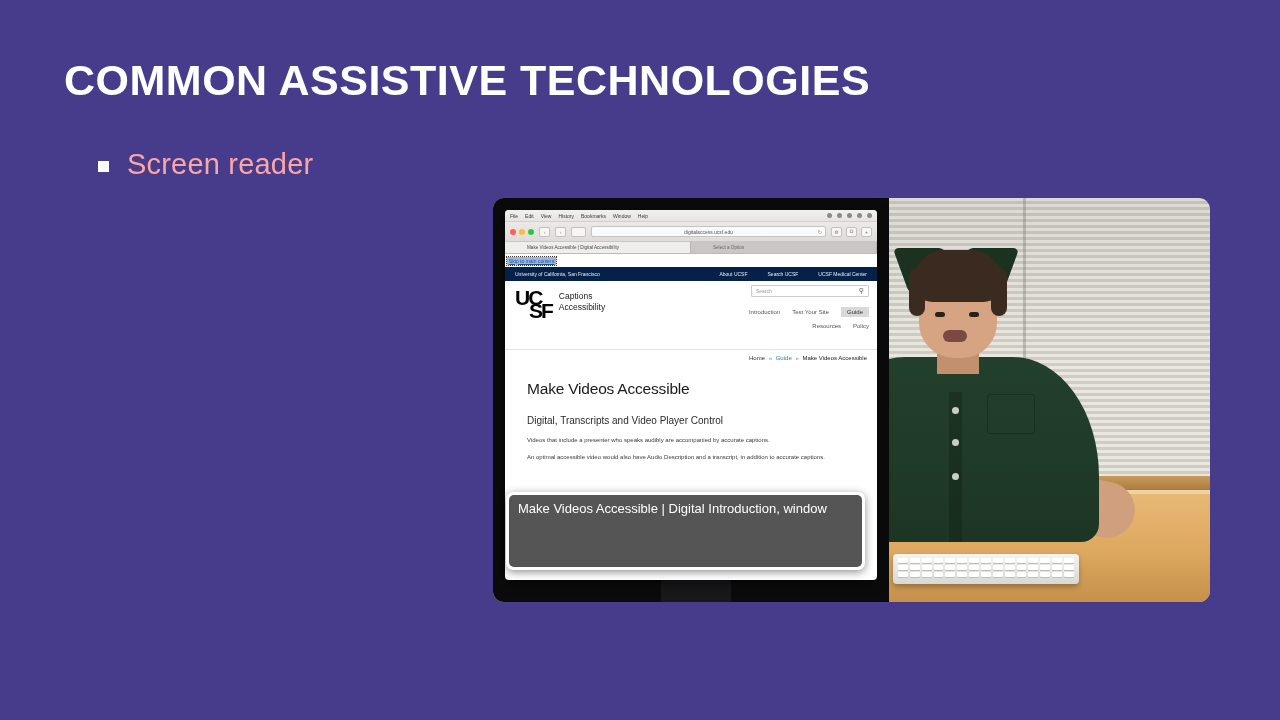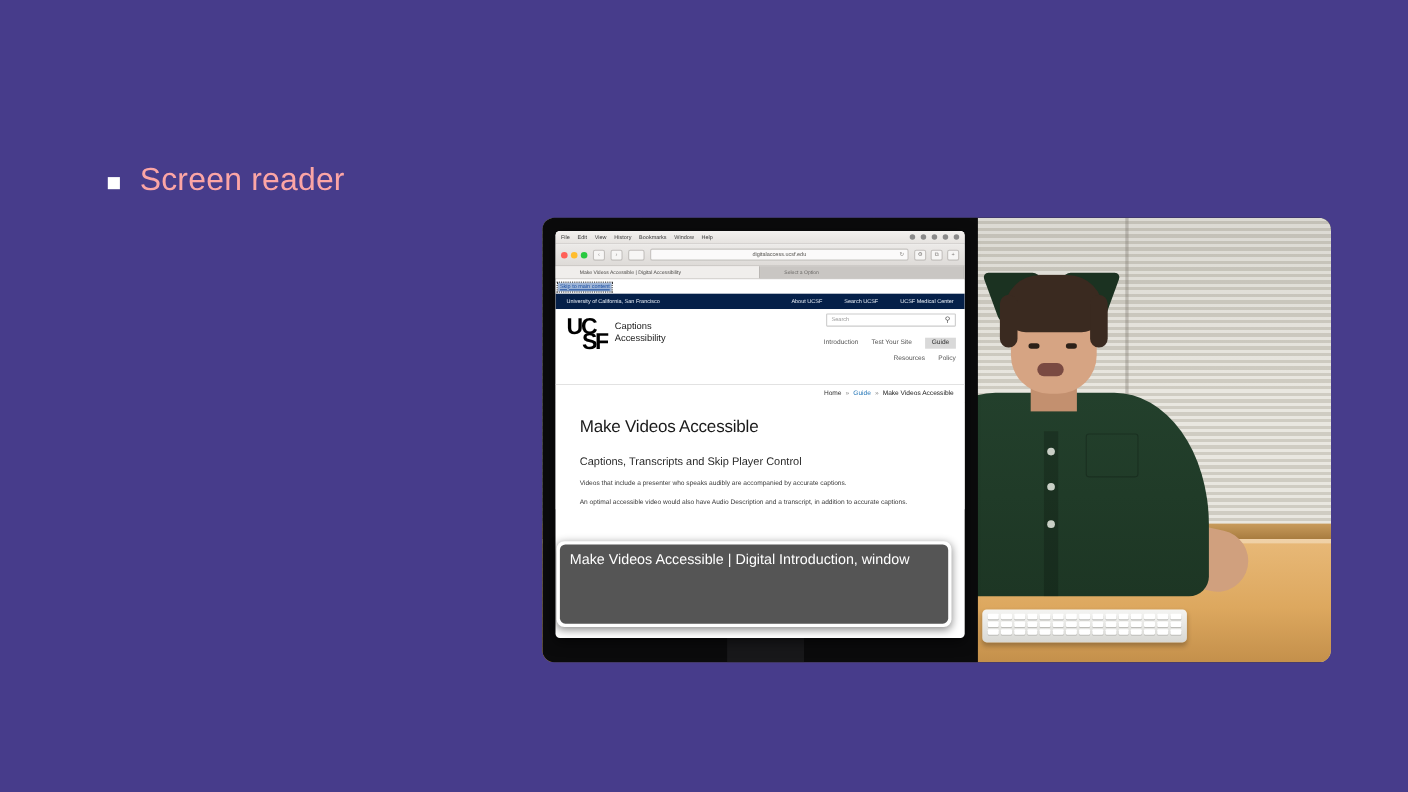--- a/index.html
+++ b/index.html
@@ -336,20 +336,21 @@
   .vo-text {
     font-size: 13px; color: #ffffff; line-height: 1.25;
     font-family: "Liberation Sans", sans-serif;
   }
 </style>
 </head>
 <body>
 
 <div class="slide">
 
+  <h1 class="slide-title">COMMON ASSISTIVE TECHNOLOGIES</h1>
 
   <div class="bullet-row">
     <span class="bullet-marker"></span>
     <span class="bullet-text">Screen reader</span>
   </div>
 
   <div class="video-frame">
 
     <div class="office-bg">
       <div class="blind-seam" style="left:88px;"></div>
@@ -531,21 +532,21 @@
         <div class="breadcrumb">
           <span>Home</span>
           <span class="sep">»</span>
           <span class="link">Guide</span>
           <span class="sep">»</span>
           <span class="current">Make Videos Accessible</span>
         </div>
 
         <div class="content">
           <div class="page-h1">Make Videos Accessible</div>
-          <div class="page-h2">Captions, Transcripts and Skip Player Control</div>
+          <div class="page-h2">Digital, Transcripts and Video Player Control</div>
           <div class="body-par">Videos that include a presenter who speaks audibly are accompanied by accurate captions.</div>
           <div class="body-par">An optimal accessible video would also have Audio Description and a transcript, in addition to accurate captions.</div>
         </div>
 
       </div>
     </div>
   </div>
 
   <div class="vo-panel">
     <div class="vo-inner">

